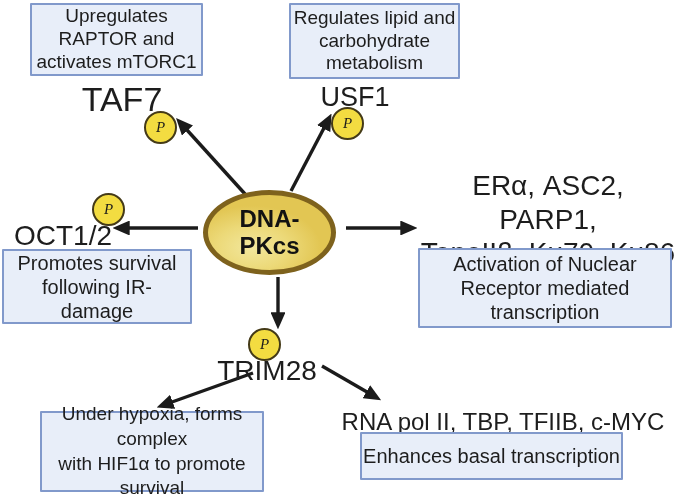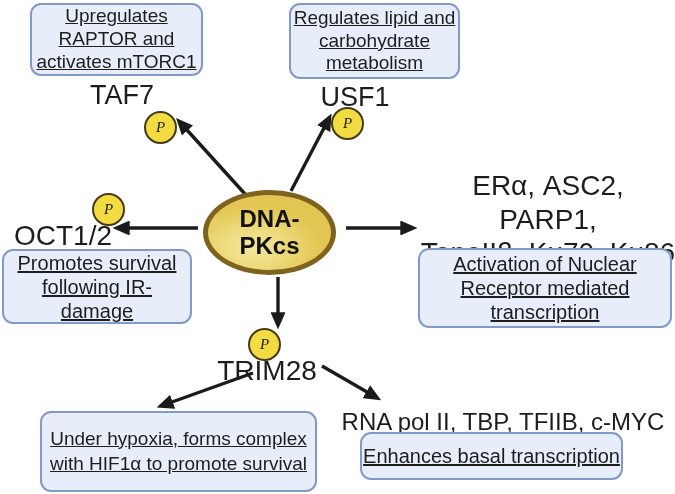--- a/index.html
+++ b/index.html
@@ -17,27 +17,26 @@
     left: 0; top: 0;
     width: 675px; height: 494px;
     pointer-events: none;
   }
   .arrows line { stroke: var(--arrow, #1b1b1b); stroke-width: 3.4; }
   .note-box {
     position: absolute;
     box-sizing: border-box;
     background: var(--box-fill, #e8eef9);
     border: 2.5px solid var(--box-border, #8199cb);
-    border-radius: 11px;
+    border-radius: 1px;
     display: flex;
     align-items: center;
     justify-content: center;
     text-align: center;
     line-height: 1.2;
-    text-decoration: underline;
   }
   .note-box .box-text { white-space: pre-line; display: block; width: 100%; }
   .protein {
     position: absolute;
     text-align: center;
     white-space: pre-line;
     line-height: 1.2;
     color: var(--text, #1d1d1d);
   }
   .hub {
@@ -100,21 +99,21 @@
     <line x1="278" y1="277" x2="278" y2="313" marker-end="url(#ah)"></line>
     <line x1="253" y1="373" x2="172" y2="402" marker-end="url(#ah)"></line>
     <line x1="322" y1="366" x2="367" y2="392" marker-end="url(#ah)"></line>
   </svg>
 
   <div class="note-box" style="left:30px; top:3px; width:173px; height:73px; font-size:19px;">
     <span class="box-text">Upregulates
 RAPTOR and
 activates mTORC1</span>
   </div>
-  <div class="protein" style="left:57px; top:79px; width:130px; font-size:27px;">TAF7</div>
+  <div class="protein" style="left:57px; top:79px; width:130px; font-size:34px;">TAF7</div>
   <div class="pbadge" style="left:144px; top:111px;">
     <span class="pletter">P</span>
   </div>
 
   <div class="note-box" style="left:289px; top:3px; width:171px; height:76px; font-size:19px;">
     <span class="box-text">Regulates lipid and
 carbohydrate
 metabolism</span>
   </div>
   <div class="protein" style="left:290px; top:81px; width:130px; font-size:27px;">USF1</div>
@@ -143,21 +142,21 @@
     <span class="box-text">Activation of Nuclear
 Receptor mediated
 transcription</span>
   </div>
 
   <div class="pbadge" style="left:248px; top:328px;">
     <span class="pletter">P</span>
   </div>
   <div class="protein" style="left:207px; top:354px; width:120px; font-size:28px;">TRIM28</div>
 
-  <div class="note-box" style="left:40px; top:411px; width:277px; height:81px; font-size:19px; line-height:1.3;">
+  <div class="note-box" style="left:40px; top:411px; width:224px; height:81px; font-size:19px; line-height:1.3;">
     <span class="box-text">Under hypoxia, forms complex
 with HIF1α to promote survival</span>
   </div>
 
   <div class="protein" style="left:336px; top:408px; width:334px; font-size:24px;">RNA pol II, TBP, TFIIB, c-MYC</div>
   <div class="note-box" style="left:360px; top:432px; width:263px; height:48px; font-size:20px;">
     <span class="box-text">Enhances basal transcription</span>
   </div>
 
 </div>

